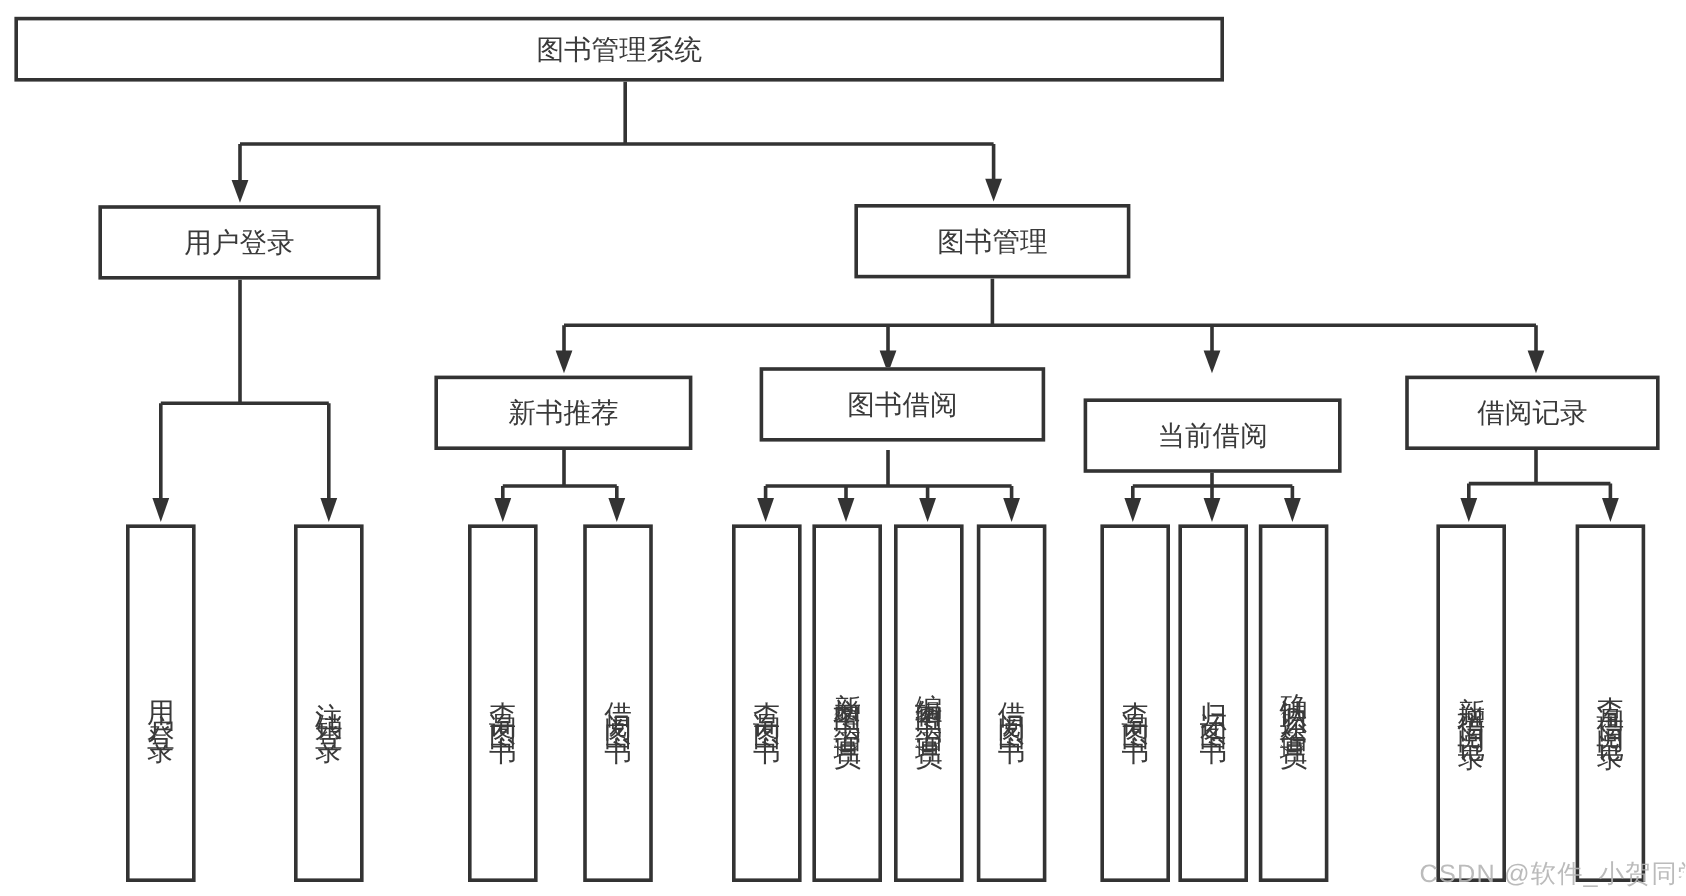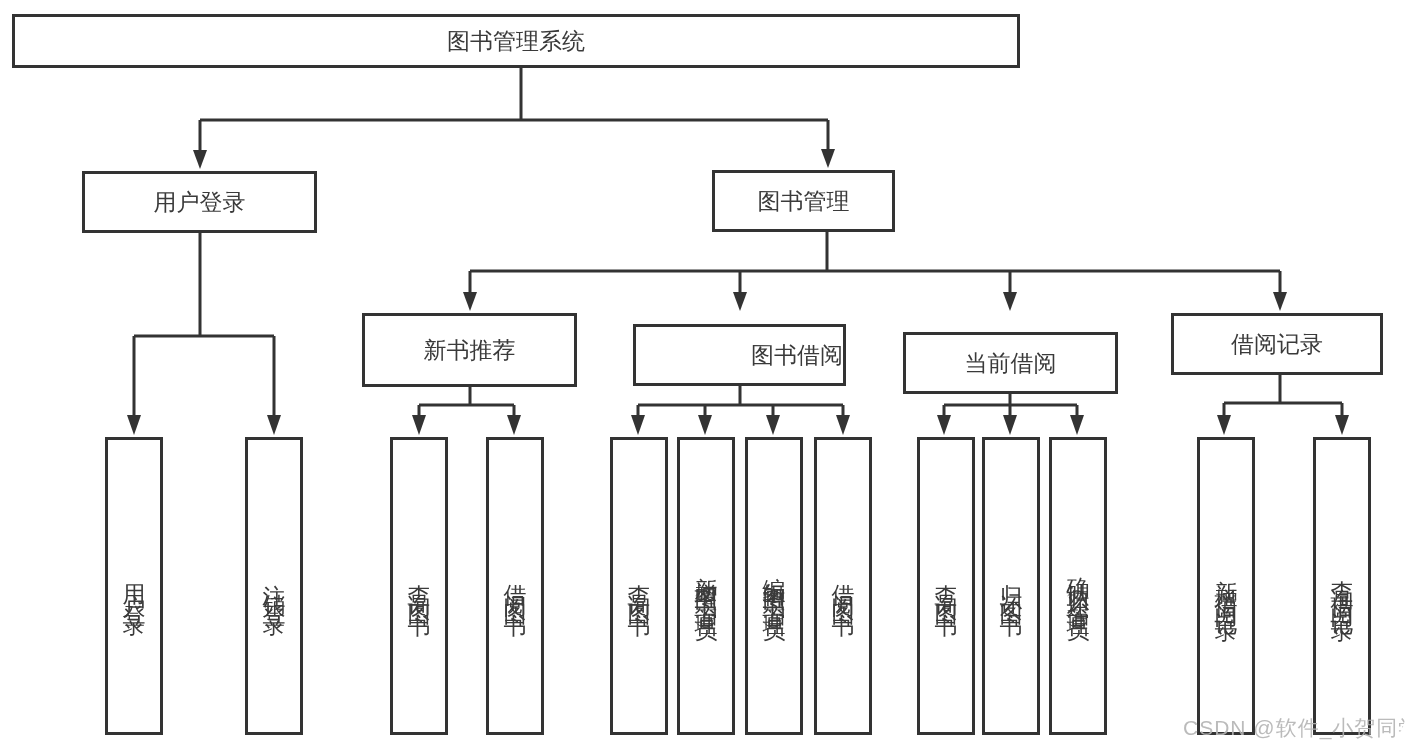--- a/index.html
+++ b/index.html
@@ -115,28 +115,28 @@
     </g>
   </svg>
 
   <div class="box" style="left:12px; top:14px; width:1008px; height:54px;">
     <span>图书管理系统</span>
   </div>
 
   <div class="box" style="left:82px; top:171px; width:235px; height:62px;">
     <span>用户登录</span>
   </div>
-  <div class="box" style="left:712px; top:170px; width:183px; height:62px;text-align:center;">
+  <div class="box" style="left:712px; top:170px; width:230px; height:62px;text-align:center;">
     <span>图书管理</span>
   </div>
 
-  <div class="box" style="left:362px; top:313px; width:215px; height:74px;">
+  <div class="box" style="left:362px; top:313px; width:215px; height:62px;">
     <span>新书推荐</span>
   </div>
-  <div class="box" style="left:633px; top:324px; width:213px; height:62px;justify-content:flex-end;">
+  <div class="box" style="left:633px; top:306px; width:238px; height:62px;">
     <span>图书借阅</span>
   </div>
   <div class="box" style="left:903px; top:313px; width:215px; height:62px;margin-top:19px;">
     <span>当前借阅</span>
   </div>
   <div class="box" style="left:1171px; top:313px; width:212px; height:62px;">
     <span>借阅记录</span>
   </div>
 
   <div class="box vbox" style="left:105px; top:437px; width:58px; height:298px;">

